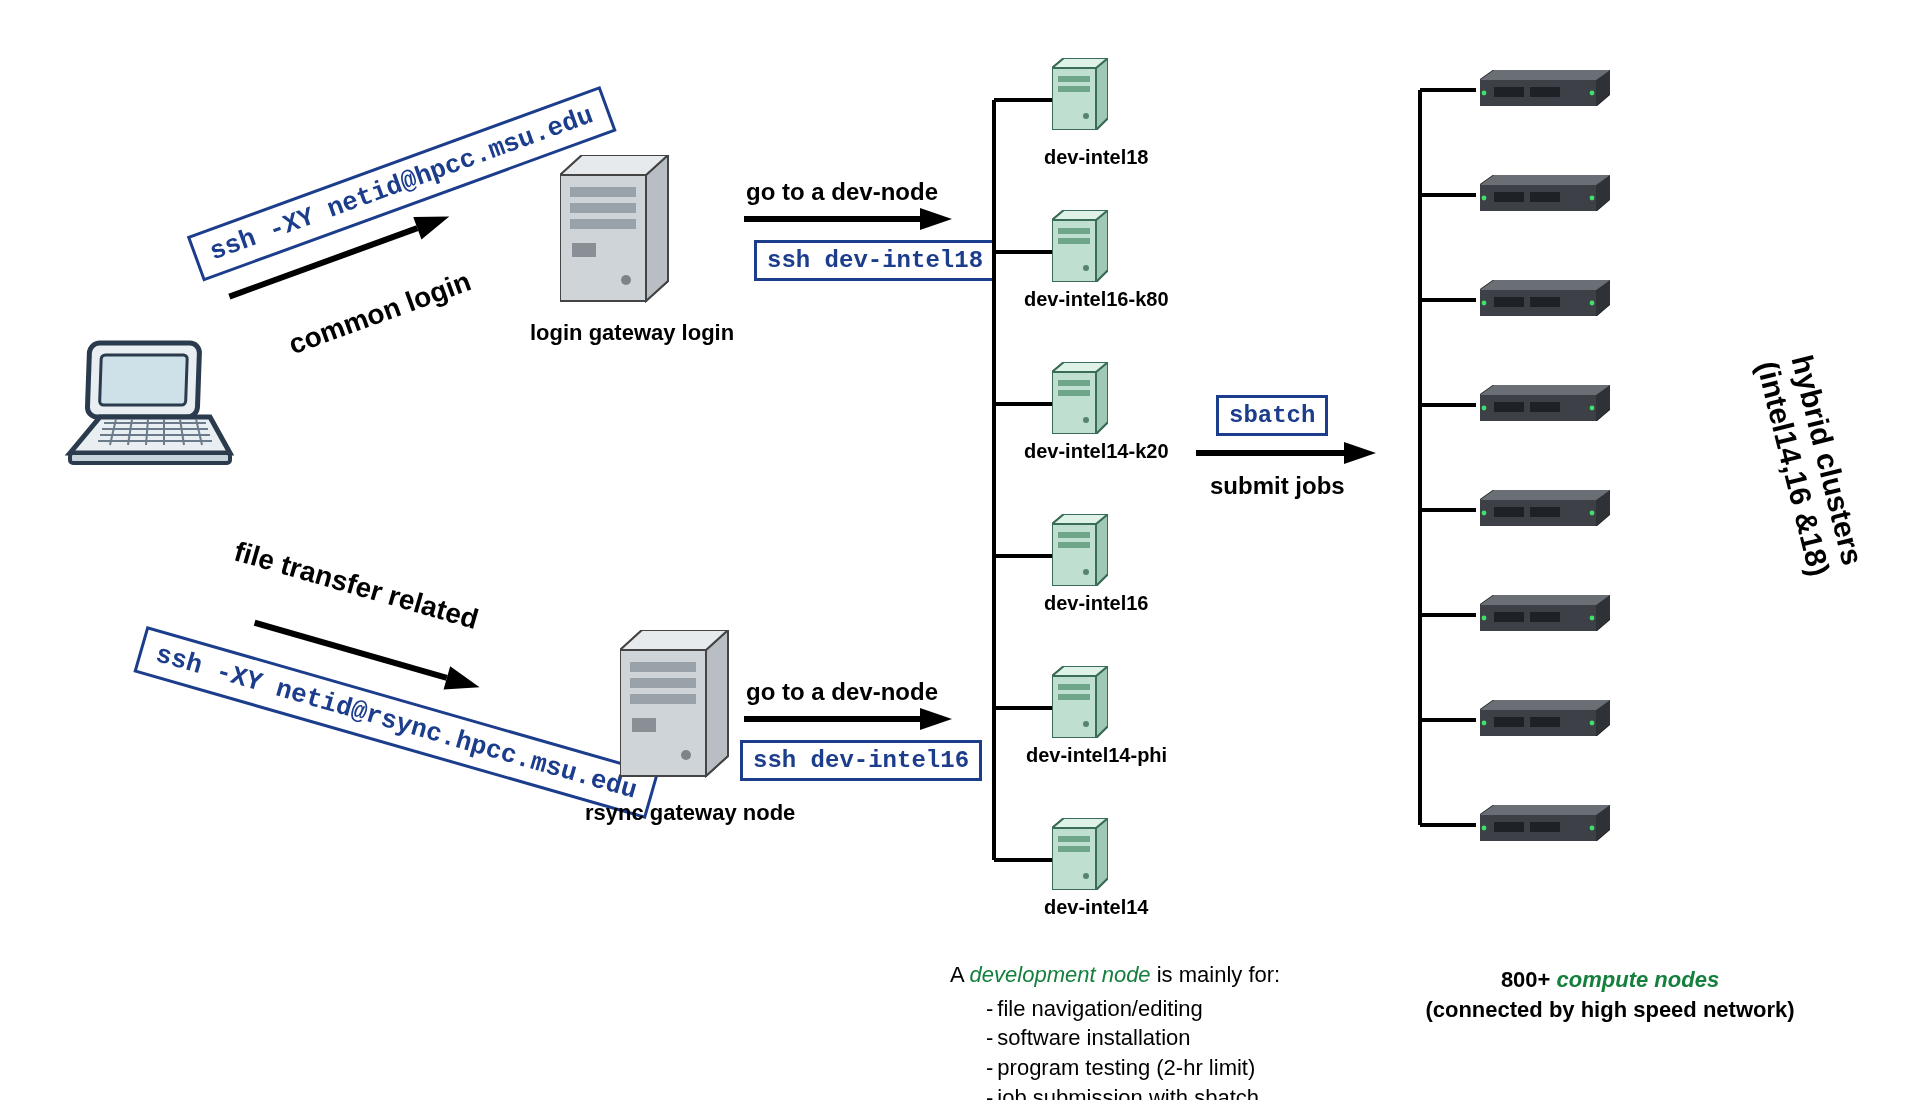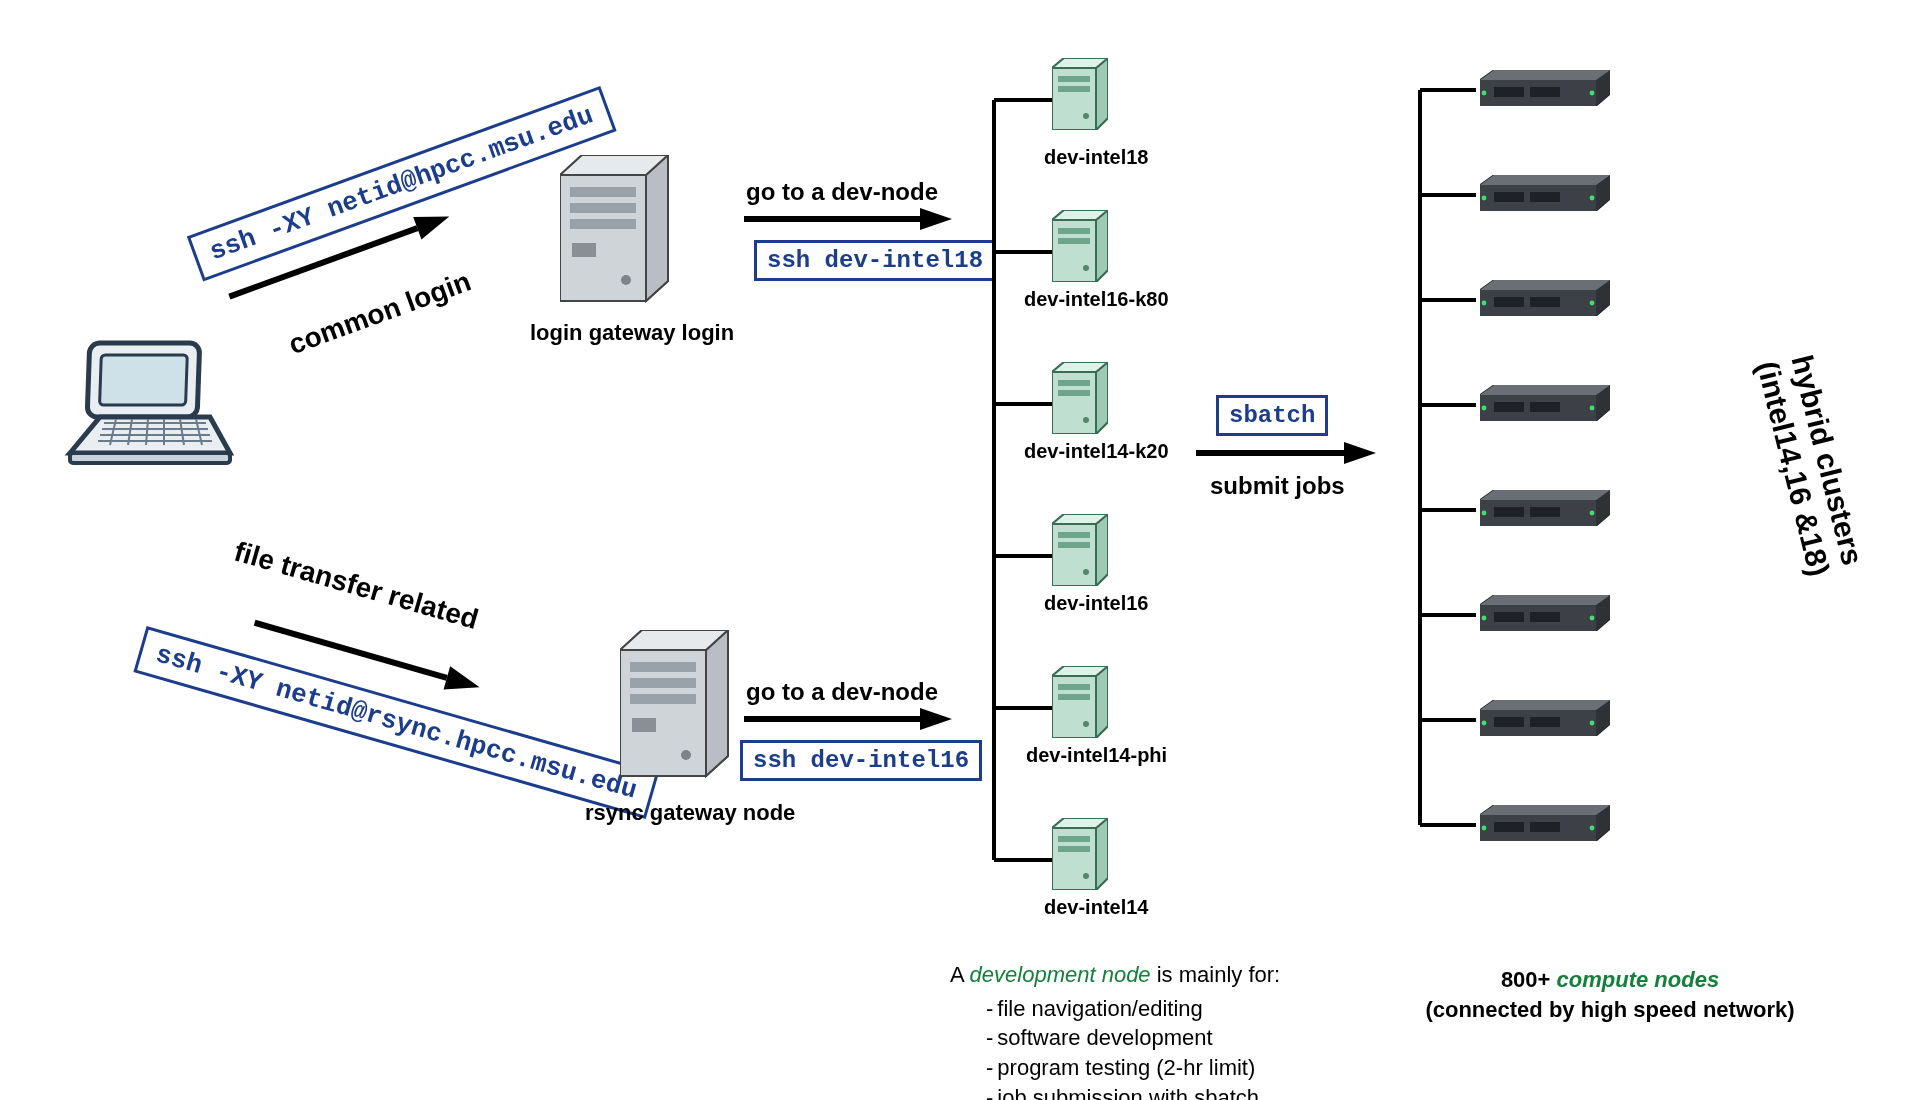--- a/index.html
+++ b/index.html
@@ -412,21 +412,21 @@
     <span>hybrid clusters</span><br>
     <span>(intel14,16 &amp;18)</span>
   </div>
 
   <div class="abs info" style="left:950px; top:960px; width:430px;">
     <div>
       <span>A </span><span class="red">development node</span><span> is mainly for:</span>
     </div>
     <ul>
       <li>file navigation/editing</li>
-      <li>software development</li>
+      <li>software installation</li>
       <li>program testing (2-hr limit)</li>
       <li>job submission with sbatch</li>
     </ul>
   </div>
 
   <div class="abs compute-info" style="left:1390px; top:965px; width:440px;">
     <div>
       <span>800+ </span><span class="red">compute nodes</span>
     </div>
     <div>(connected by high speed network)</div>

